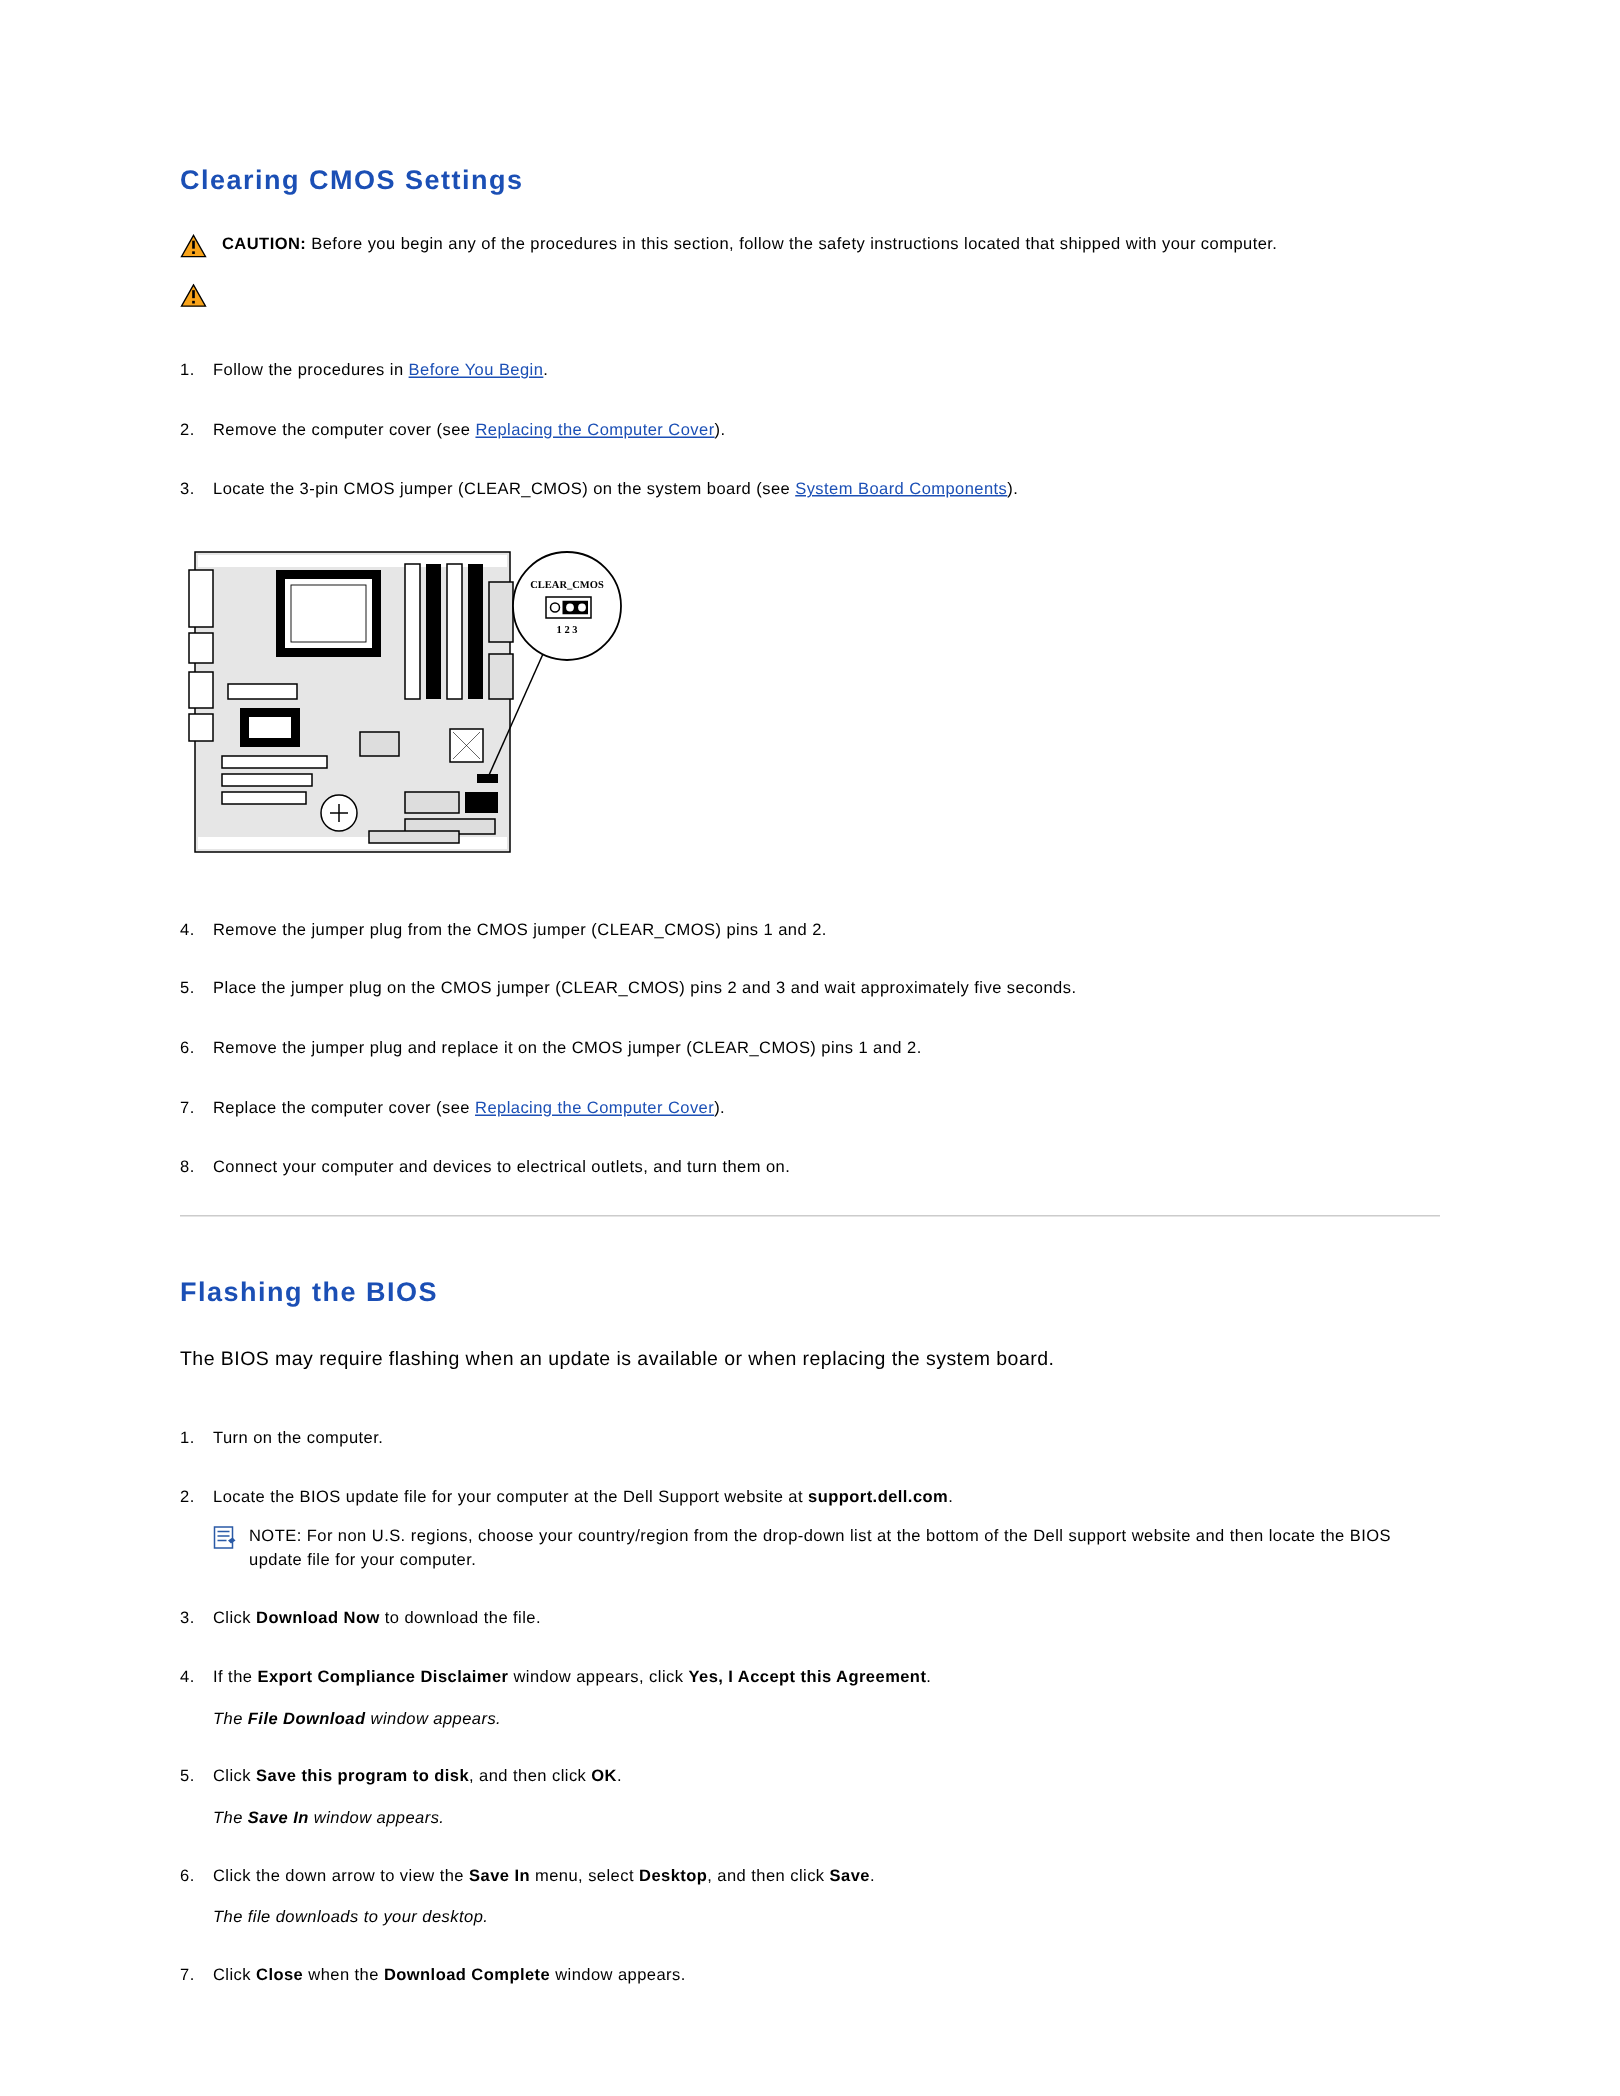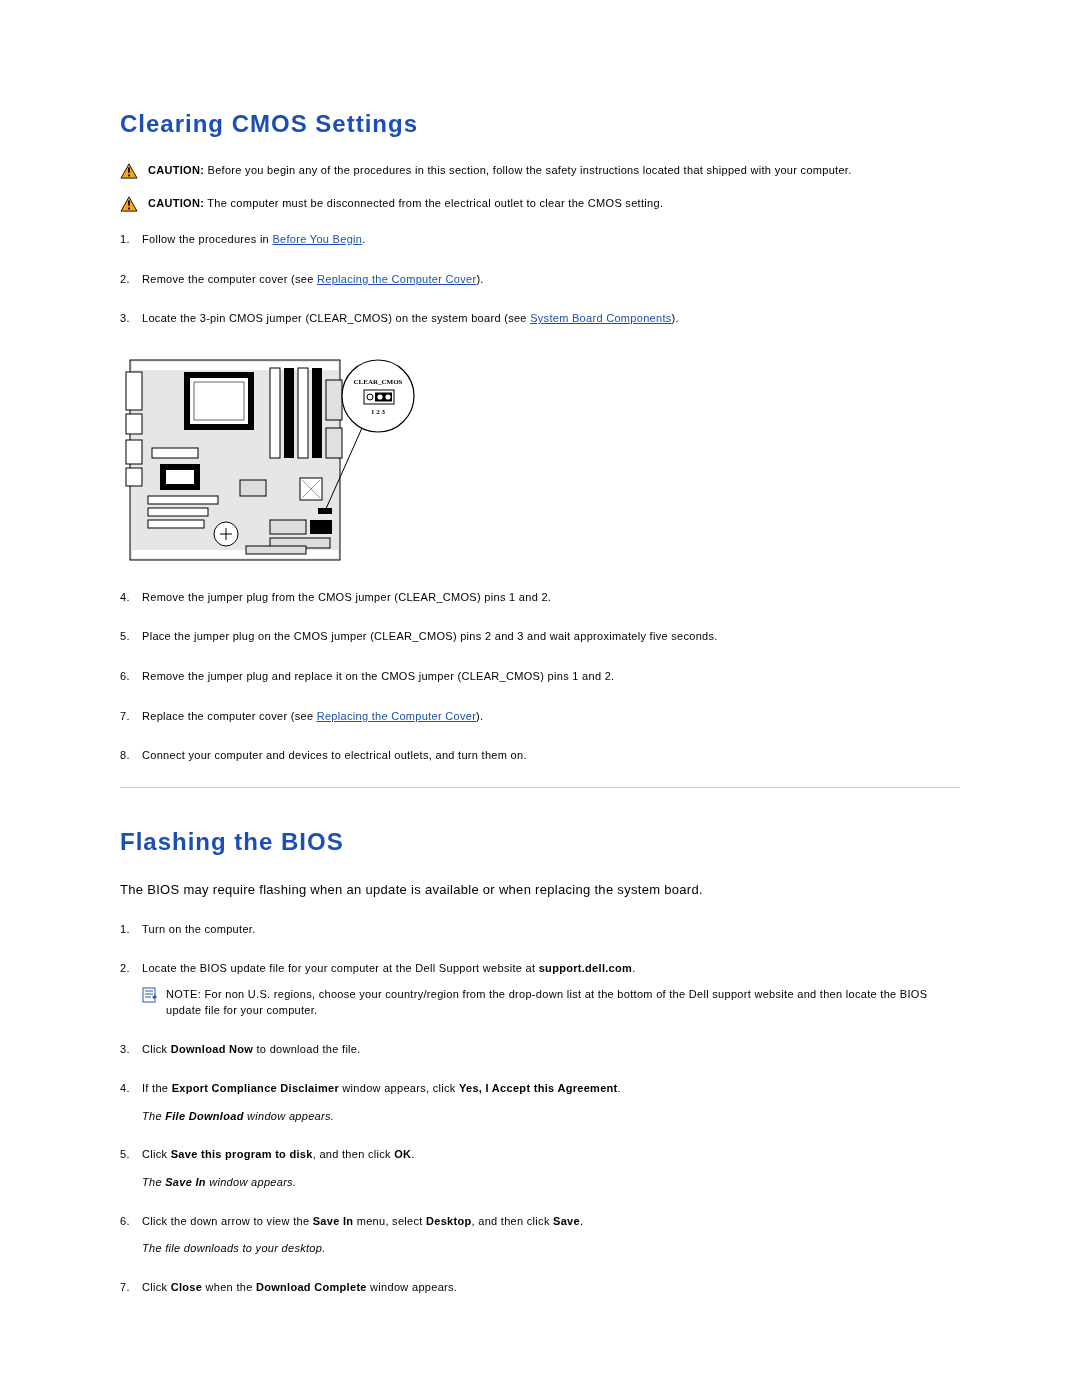--- a/index.html
+++ b/index.html
@@ -1,23 +1,23 @@
 <!DOCTYPE html>
 <html><head>
 <meta charset="utf-8">
 <style>
   * { box-sizing: border-box; margin: 0; padding: 0; }
   html, body { width: 1080px; background: #ffffff; font-family: Verdana, Arial, sans-serif; }
   body { padding: 110px 120px 100px 120px; color: #000; }
-  h2 { font-family: Verdana, Arial, sans-serif; font-weight: bold; color: #1b4fb5; font-size: 24px; letter-spacing: 1px; margin-bottom: 24px; }
+  h2 { font-family: Verdana, Arial, sans-serif; font-weight: bold; color: #1b4fb5; font-size: 18px; letter-spacing: 1px; margin-bottom: 24px; }
   .caution-row { display: flex; align-items: flex-start; gap: 10px; margin: 10px 0 16px 0; }
   .caution-icon { width: 18px; height: 16px; flex: none; margin-top: 1px; }
   .caution-text { font-size: 11px; line-height: 1.5; letter-spacing: 0.3px; }
   .caution-label { font-weight: bold; text-align: center; }
-  ol.steps { list-style: none; counter-reset: step; margin: 19px 0 0 0; padding-left: 22px; }
+  ol.steps { list-style: none; counter-reset: step; margin: 34px 0 0 0; padding-left: 22px; }
   ol.steps > li { counter-increment: step; position: relative; margin-bottom: 22px; font-size: 11px; line-height: 1.6; letter-spacing: 0.3px; }
   ol.steps > li::before { content: counter(step) "."; position: absolute; left: -22px; top: 0; font-size: 11px; }
   a.link { color: #1b4fb5; text-decoration: underline; letter-spacing: 0.3px; }
   .board-figure { margin: 2px 0 18px 0; }
   .board-figure svg { display: block; }
   hr.sep { border: none; border-top: 1px solid #ccc; margin: 14px 0 40px 0; }
   .intro { font-size: 13px; line-height: 1.6; margin-bottom: 20px; letter-spacing: 0.3px; }
   .note-row { display: flex; align-items: flex-start; gap: 8px; margin: 8px 0 0 0; }
   .note-icon { width: 16px; height: 16px; flex: none; margin-top: 1px; }
   .note-label { font-weight: normal; }
@@ -40,23 +40,20 @@
       <span class="caution-label">CAUTION:</span><span> Before you begin any of the procedures in this section, follow the safety instructions located that shipped with your computer.</span>
     </div>
   </div>
 
   <div class="caution-row">
     <svg class="caution-icon" viewBox="0 0 20 18">
       <polygon points="10,1 19,17 1,17" fill="#f8a31a" stroke="#000" stroke-width="1"></polygon>
       <rect x="9" y="5" width="2" height="6" fill="#000"></rect>
       <rect x="9" y="13" width="2" height="2" fill="#000"></rect>
     </svg>
-    <div class="caution-text">
-      <span class="caution-label">CAUTION:</span><span> The computer must be disconnected from the electrical outlet to clear the CMOS setting.</span>
-    </div>
   </div>
 
   <ol class="steps">
     <li>
       <span>Follow the procedures in </span><a href="#" class="link">Before You Begin</a><span>.</span>
     </li>
     <li>
       <span>Remove the computer cover (see </span><a href="#" class="link">Replacing the Computer Cover</a><span>).</span>
     </li>
     <li>

